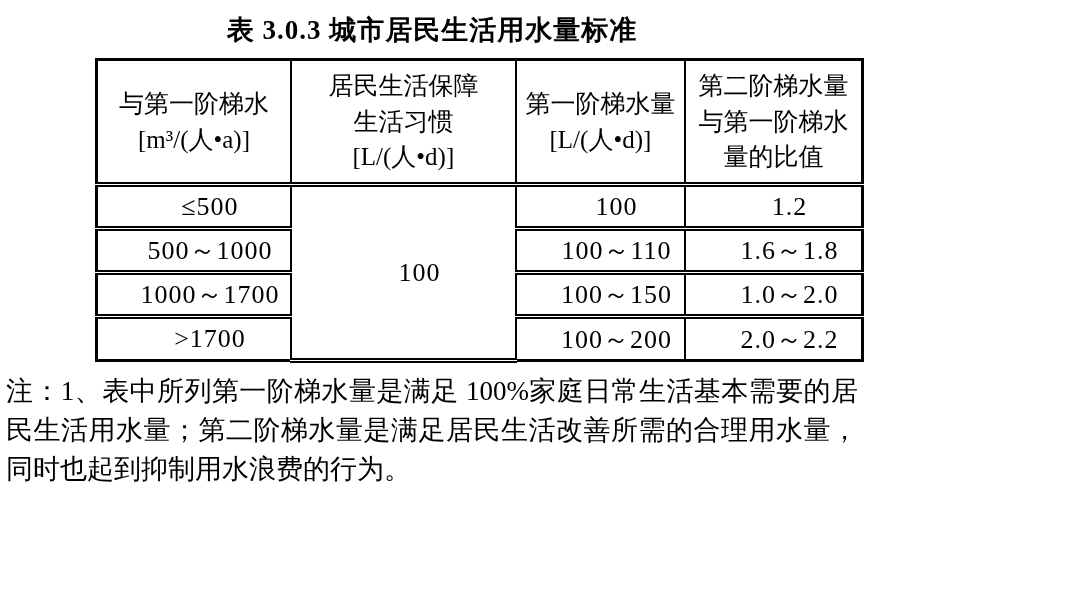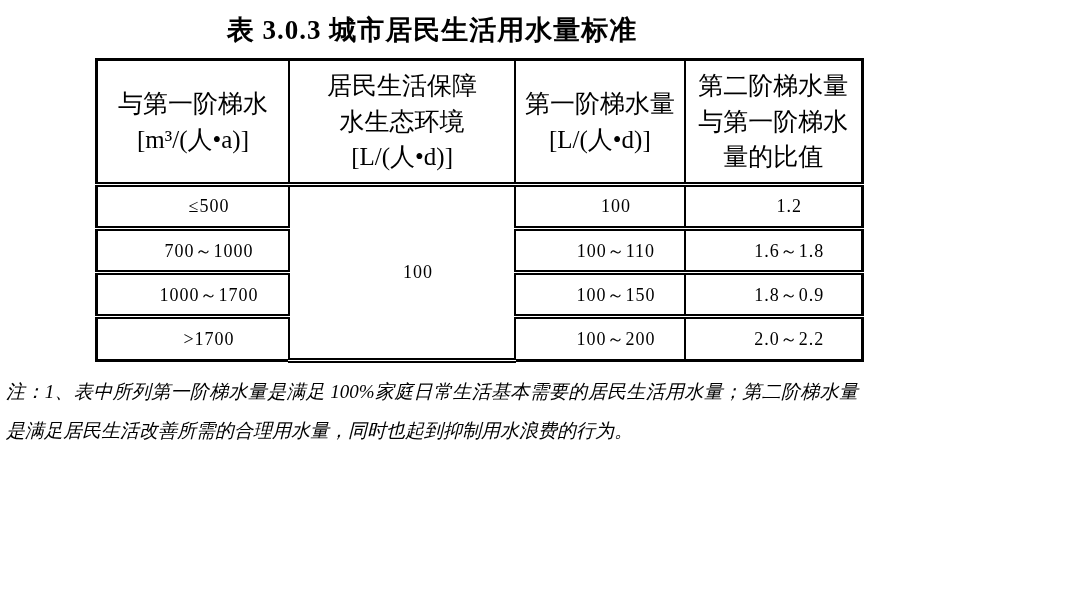--- a/index.html
+++ b/index.html
@@ -45,32 +45,31 @@
   }
   table.std thead th {
     height: 121px;
     font-size: 25px;
     line-height: 1.42;
     white-space: pre-line;
     border-bottom: 5px double #000;
   }
   table.std tbody tr { height: 44px; }
   table.std tbody td {
-    font-size: 18px;
+    font-size: 26px;
     letter-spacing: 1px;
     border-bottom: 5px double #000;
     padding-left: 32px;
   }
   table.std tbody tr:last-child td { border-bottom: 3px solid #000; }
   .notes {
     margin: 9px 6px 0 6px;
-    font-size: 19px;
+    font-size: 27px;
     line-height: 39px;
     text-align: justify;
-    font-style: italic;
   }
   .notes p { margin: 0; }
   .notes p.indent { text-indent: 52px; }
 </style>
 </head>
 <body>
 
 <div class="doc">
 
   <div class="title">表 3.0.3 城市居民生活用水量标准</div>
@@ -80,45 +79,45 @@
       <col class="c1">
         <col class="c2">
         <col class="c3">
         <col class="c4">
     </colgroup>
     <thead>
       <tr>
         <th>与第一阶梯水
 [m³/(人•a)]</th>
         <th>居民生活保障
-水生态环境
+生活习惯
 [L/(人•d)]</th>
         <th>第一阶梯水量
 [L/(人•d)]</th>
         <th>第二阶梯水量
 与第一阶梯水
 量的比值</th>
       </tr>
     </thead>
     <tbody>
       <tr>
         <td>≤500</td>
         <td rowspan="4">100</td>
         <td>100</td>
         <td>1.2</td>
       </tr>
       <tr>
-        <td>700～1000</td>
+        <td>500～1000</td>
         <td>100～110</td>
         <td>1.6～1.8</td>
       </tr>
       <tr>
         <td>1000～1700</td>
         <td>100～150</td>
-        <td>1.8～0.9</td>
+        <td>1.0～2.0</td>
       </tr>
       <tr>
         <td>&gt;1700</td>
         <td>100～200</td>
         <td>2.0～2.2</td>
       </tr>
     </tbody>
   </table>
 
   <div class="notes">

